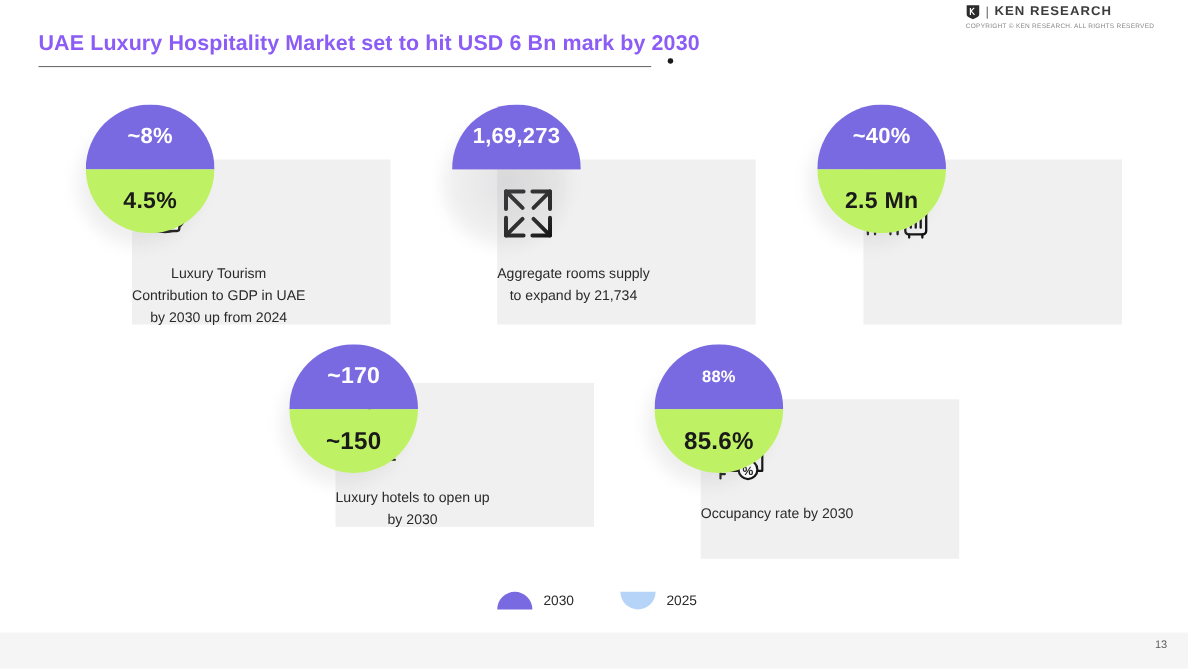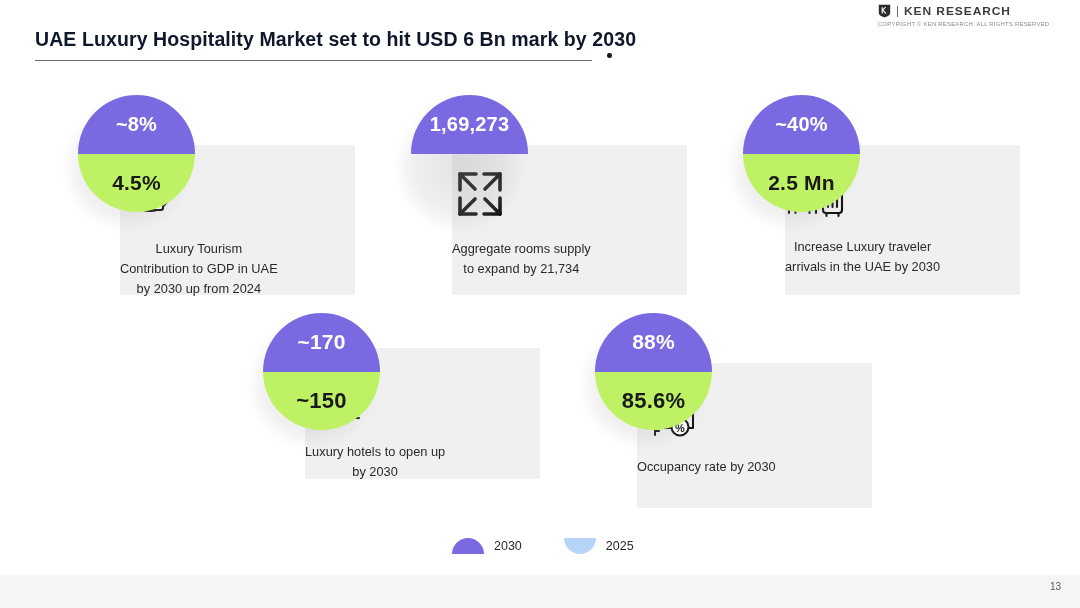--- a/index.html
+++ b/index.html
@@ -20,21 +20,21 @@
   .title-block {
     position: absolute;
     left: 35px;
     top: 28px;
     width: 640px;
   }
   .title-text {
     font-size: 19.5px;
     font-weight: 600;
     letter-spacing: 0.1px;
-    color: #0f172a;
+    color: #8b5cf6;
     white-space: nowrap;
   }
   .title-rule {
     margin-top: 9px;
     width: 557px;
     height: 1.4px;
     background: #6e6e6e;
   }
   .title-dot {
     position: absolute;
@@ -268,22 +268,20 @@
         <path d="M14.5 21.5c1.5 1.5 4.5 1.5 6 0"></path>
         <path d="M4 50V36c0-5 4-8.5 9-9.5l4.5 6 4.5-6c5 1 9 4.5 9 9.5v14"></path>
         <path d="M10.5 30.5V50M24.5 30.5V50"></path>
         <rect x="38" y="24" width="19" height="26" rx="3"></rect>
         <path d="M43 24v-3.5a2 2 0 0 1 2-2h5a2 2 0 0 1 2 2V24"></path>
         <path d="M43 30v14M47.5 30v14M52 30v14"></path>
         <path d="M41.5 50v3M53.5 50v3"></path>
         <path d="M44 13.5l11-5.5-1.5 6 7-3.5-4 7.5 2 1-13.5 1.5z" fill="#fff"></path>
       </svg>
     </div>
-    <div class="card-caption">Increase Luxury traveler
-arrivals in the UAE by 2030</div>
   </div>
 </div>
 <div class="bubble-shadow" style="left:728px; top:104px; width:126px; height:126px;"></div>
 <div class="bubble" style="left:743px; top:95px; width:117px; height:117px;">
   <div class="bubble-top">
     <span class="bubble-val-top" style="font-size:20px;">~40%</span>
   </div>
   <div class="bubble-bot">
     <span class="bubble-val-bot" style="font-size:21px;">2.5 Mn</span>
   </div>
@@ -342,21 +340,21 @@
         <circle cx="43" cy="44" r="8.5" fill="#fff"></circle>
         <text x="43" y="48.5" font-family="Liberation Sans, sans-serif" font-size="11" font-weight="700" fill="#111" stroke="none" text-anchor="middle">%</text>
       </svg>
     </div>
     <div class="card-caption">Occupancy rate by 2030</div>
   </div>
 </div>
 <div class="bubble-shadow" style="left:581px; top:322px; width:126px; height:126px;"></div>
 <div class="bubble" style="left:595px; top:313px; width:117px; height:117px;">
   <div class="bubble-top">
-    <span class="bubble-val-top" style="font-size:21px;">88%</span>
+    <span class="bubble-val-top" style="font-size:15px;">88%</span>
   </div>
   <div class="bubble-bot">
     <span class="bubble-val-bot" style="font-size:22px;">85.6%</span>
   </div>
 </div>
 
 <div class="legend">
   <div class="legend-item">
     <span class="legend-swatch-top"></span>
     <span class="legend-label">2030</span>

